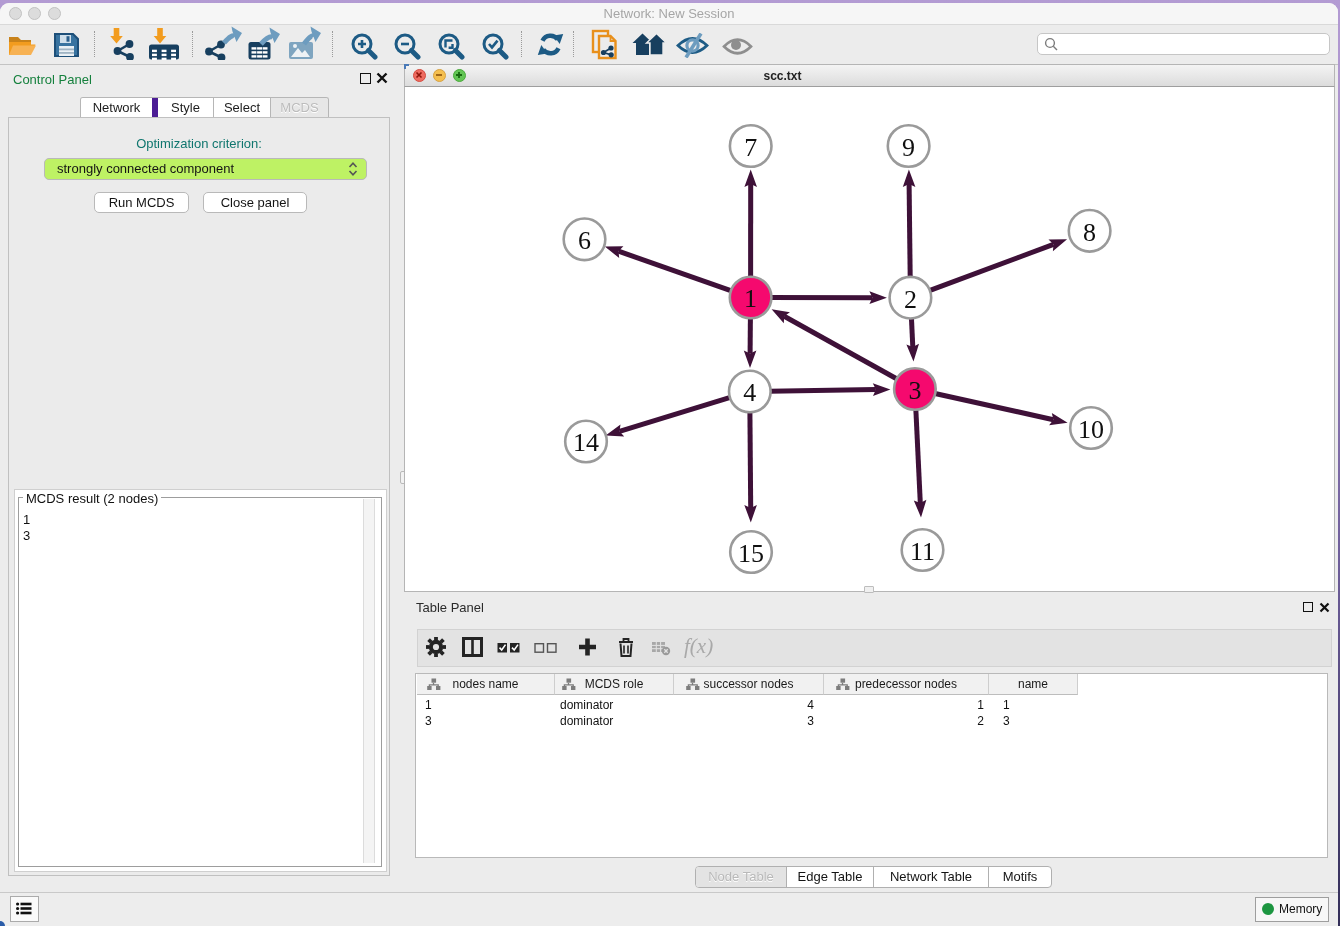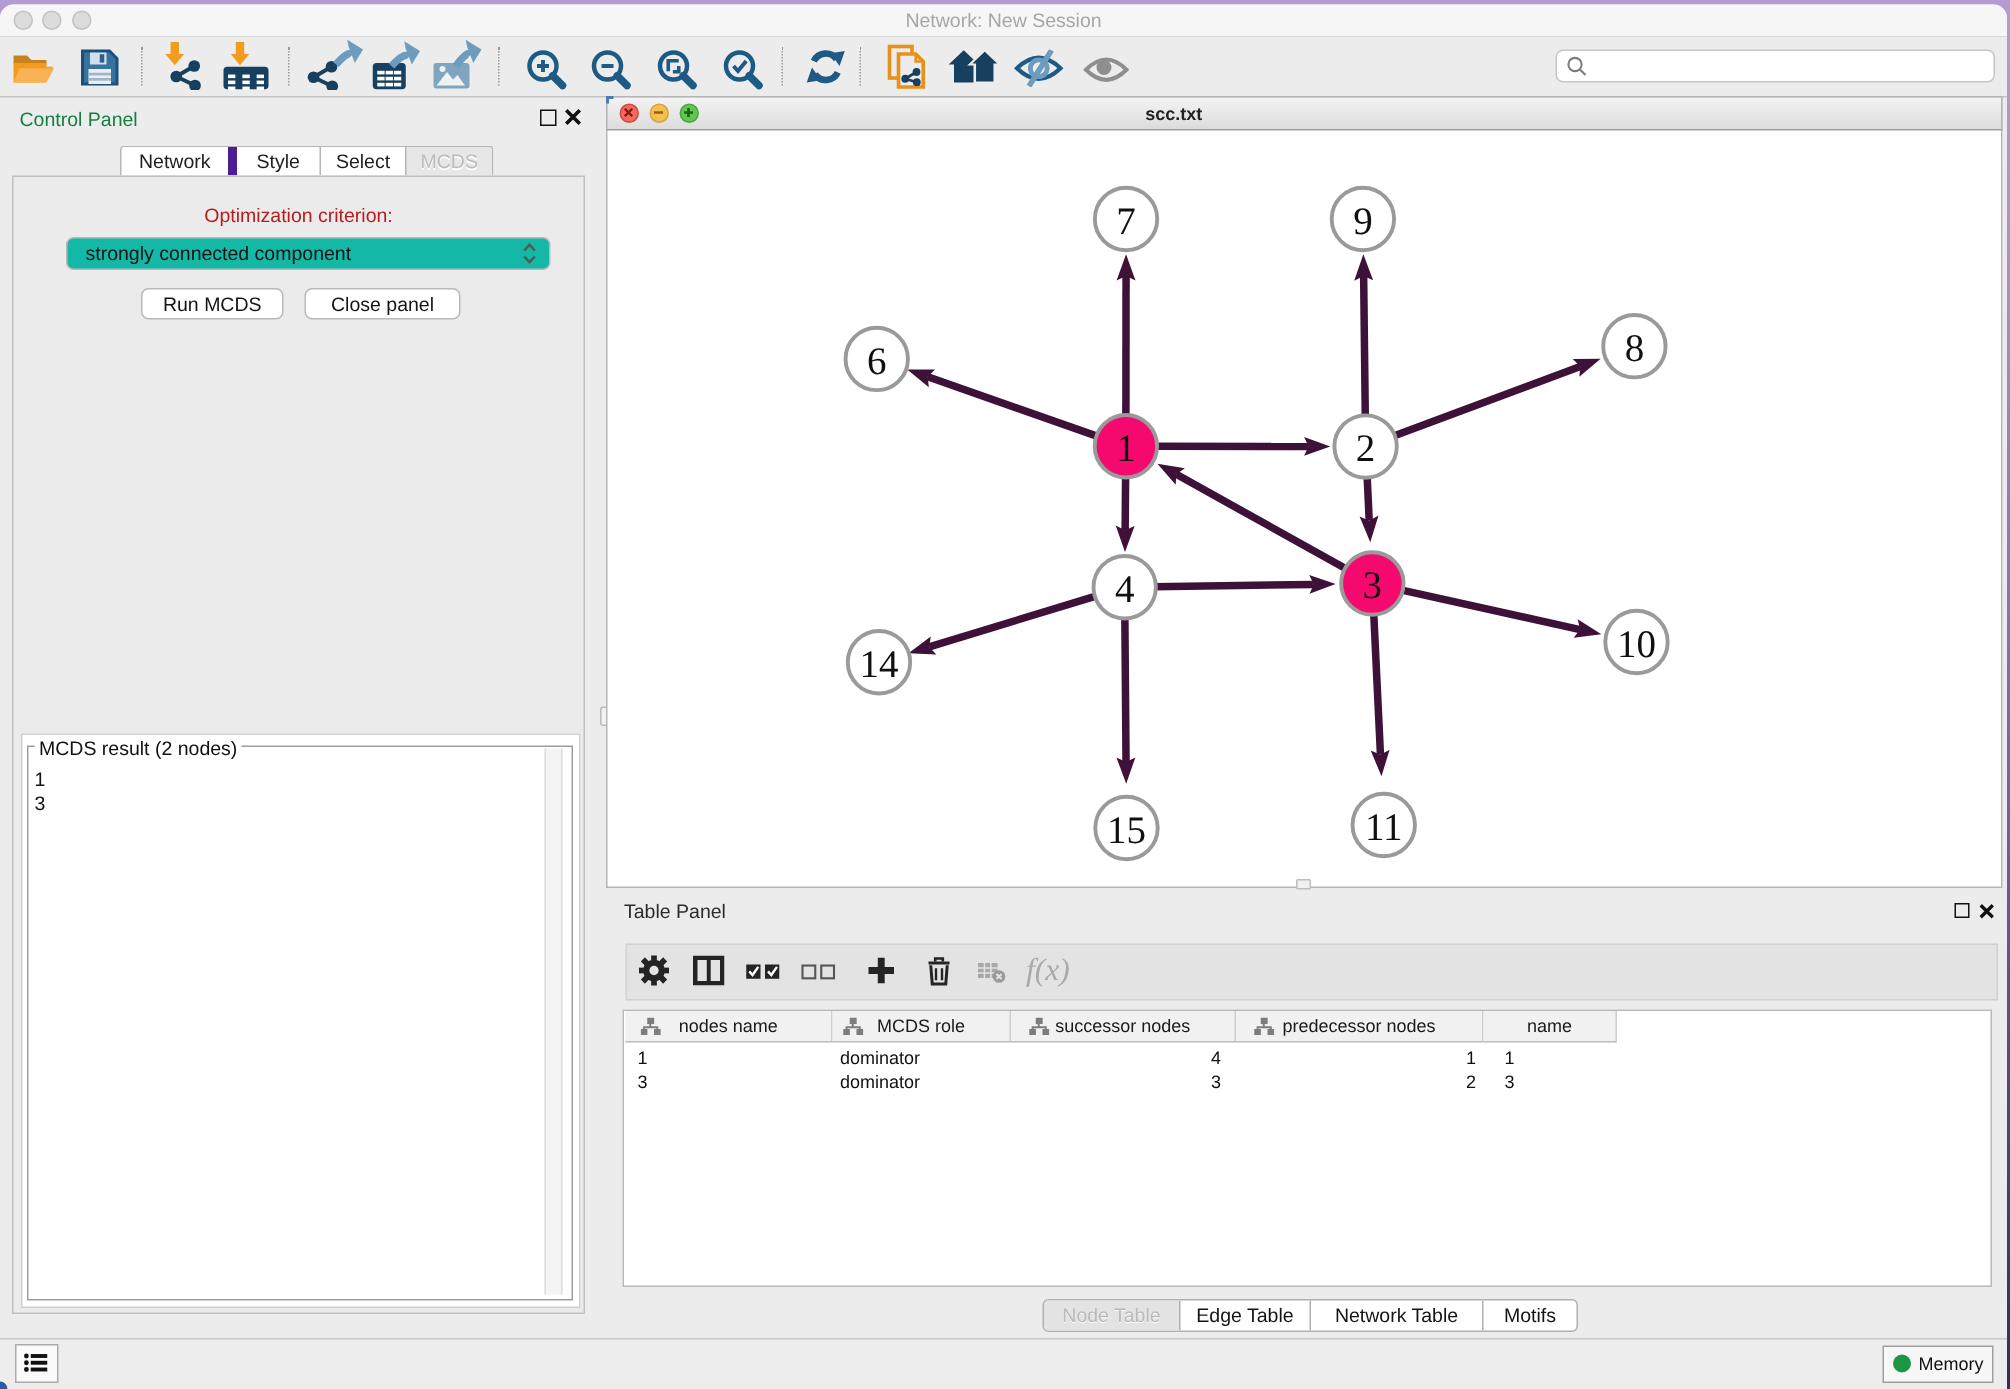--- a/index.html
+++ b/index.html
@@ -12,22 +12,22 @@
   .titlebar{left:0;top:3px;width:1338px;height:21px;background:#f6f6f6;
        border-radius:9px 9px 0 0;border-bottom:1px solid #d9d9d9;}
   .tl{width:11px;height:11px;border-radius:50%;top:7px;}
   .titletext{top:6px;left:0;width:1338px;text-align:center;font-size:13px;color:#a6a6a6;}
   .toolbar{left:0;top:25px;width:1338px;height:39px;background:#ececec;border-bottom:1px solid #c3c3c3;}
   .tsep{top:31px;width:0;height:26px;border-left:1px dotted #9a9a9a;}
   .searchbox{left:1037px;top:33px;width:291px;height:20px;background:#fff;border:1px solid #c6c6c6;border-radius:5px;}
   
   .cphead{left:13px;top:72px;font-size:13px;color:#15803d;}
   .cpanel{left:8px;top:117px;width:380px;height:757px;background:#ebebeb;border:1px solid #c0c0c0;}
-  .optlabel{left:0px;top:136px;width:398px;text-align:center;font-size:13px;color:#b91c1c;}
-  .select{left:44px;top:158px;width:309px;height:20px;background:#14b8a6;border:1px solid #b9b9b9;border-radius:5px;
+  .optlabel{left:0px;top:136px;width:398px;text-align:center;font-size:13px;color:#0f766e;}
+  .select{left:44px;top:158px;width:309px;height:20px;background:#bef264;border:1px solid #b9b9b9;border-radius:5px;
           font-size:13px;color:#141414;line-height:20px;padding-left:12px;}
   .btn{position:absolute;top:192px;height:19px;background:#fff;border:1px solid #b9b9b9;border-radius:5px;
        font-size:13px;color:#141414;text-align:center;line-height:19px;}
   .scrollpane{left:14px;top:489px;width:371px;height:381px;background:#fff;border:1px solid #cfcfcf;}
   .fieldset{left:18px;top:497px;width:362px;height:368px;border:1px solid #9d9d9d;}
   .legend{left:23px;top:491px;background:#fff;padding:0 3px;font-size:13px;color:#111;}
   .sbtrack{left:363px;top:499px;width:10px;height:364px;background:#f4f4f4;border-left:1px solid #dcdcdc;border-right:1px solid #dcdcdc;}
   
   .netwin{left:404px;top:64px;width:929px;height:526px;background:#fff;border:1px solid #b5b5b5;}
   .nettitle{left:404px;top:64px;width:929px;height:21px;

